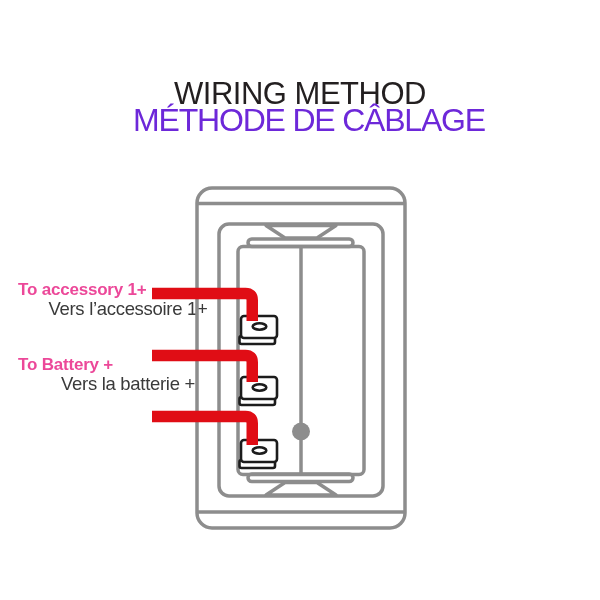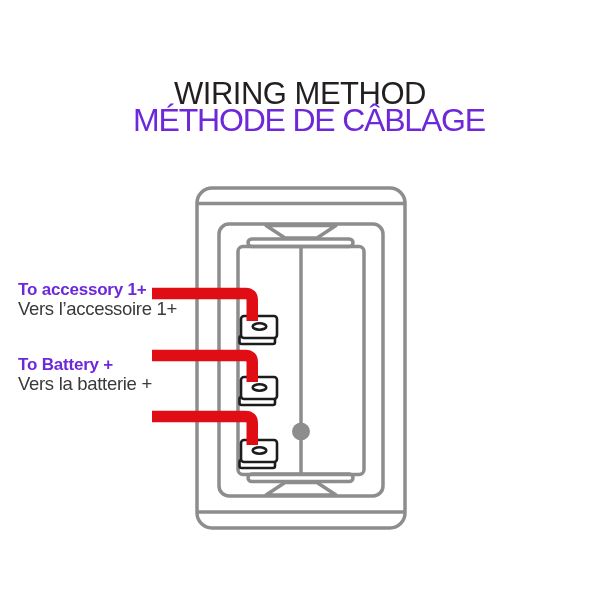--- a/index.html
+++ b/index.html
@@ -40,30 +40,31 @@
   .wire-label {
     position: absolute;
     left: 18px;
     width: 220px;
   }
   .wire-label .en {
     font-size: 17px;
     font-weight: 700;
     line-height: 18px;
     letter-spacing: -0.2px;
-    color: #6d28d9;
+    color: #ec4899;
     white-space: nowrap;
   }
   .wire-label .fr {
     font-size: 18.5px;
     font-weight: 400;
     line-height: 20px;
     letter-spacing: -0.3px;
     color: #3a3a3a;
     white-space: nowrap;
+    text-align: center;
   }
   svg.diagram { position: absolute; left: 0; top: 0; }
 </style>
 </head>
 <body>
 
 <div class="canvas">
 
   <h1 class="title-en">WIRING METHOD</h1>
   <h2 class="title-fr">MÉTHODE DE CÂBLAGE</h2>

